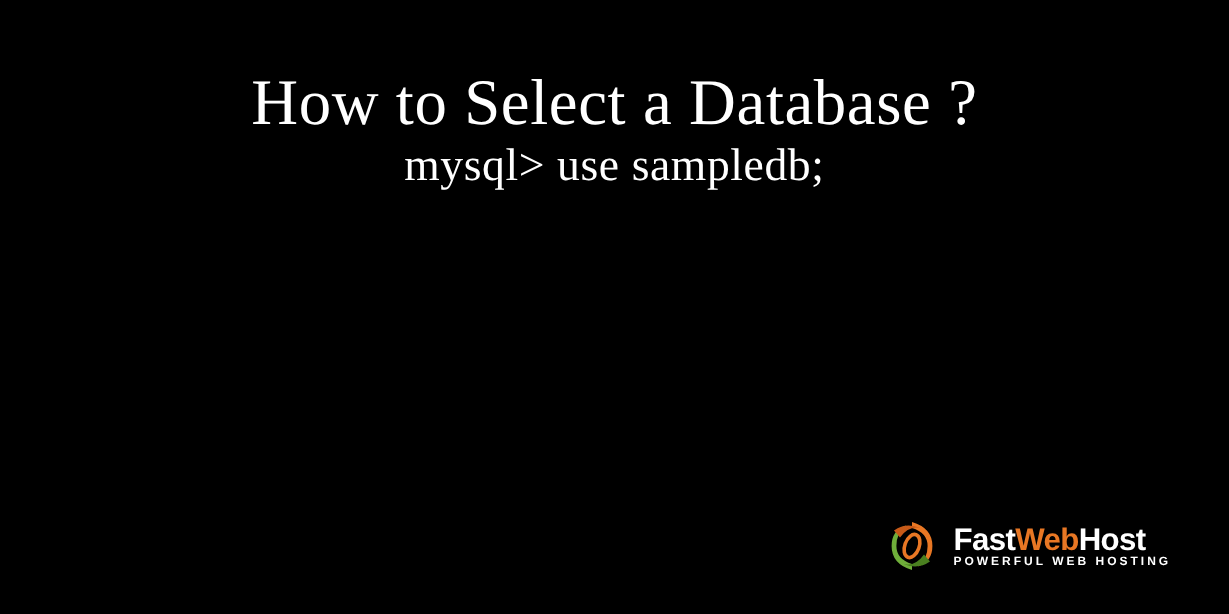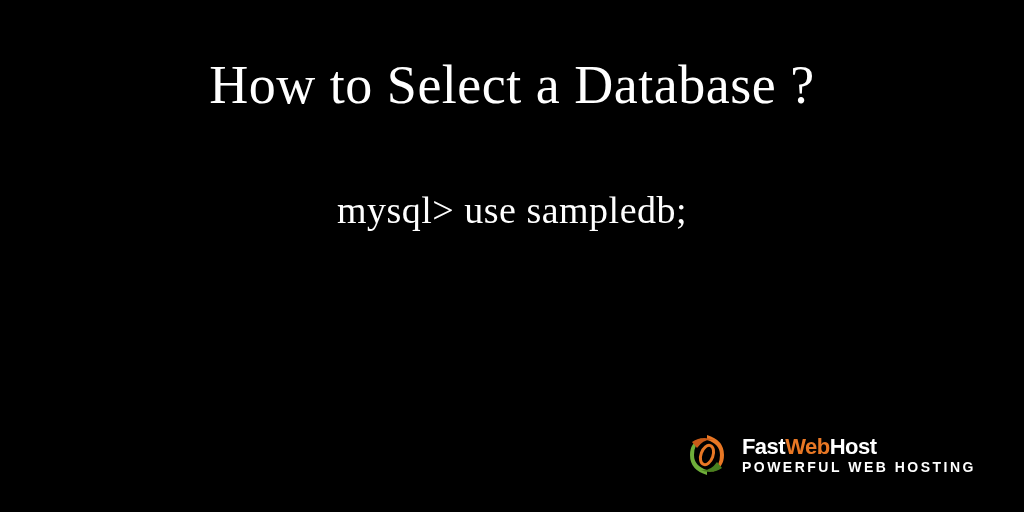--- a/index.html
+++ b/index.html
@@ -21,21 +21,20 @@
       font-weight: normal;
       text-align: center;
       padding-top: 54px;
       letter-spacing: 0.5px;
     }
     .command {
       color: #ffffff;
       font-size: 38px;
       font-family: Georgia, 'Times New Roman', serif;
       text-align: center;
-      margin-top: 72px;
       letter-spacing: 0.5px;
     }
     .logo-container {
       position: absolute;
       bottom: 32px;
       right: 48px;
       display: flex;
       align-items: center;
       gap: 10px;
     }
@@ -44,37 +43,37 @@
       height: 50px;
       position: relative;
     }
     .logo-text {
       display: flex;
       flex-direction: column;
       line-height: 1;
     }
     .brand-name {
       font-family: Arial, Helvetica, sans-serif;
-      font-size: 22px;
+      font-size: 26px;
       font-weight: bold;
       letter-spacing: -0.5px;
     }
     .brand-fast {
       color: #ffffff;
     }
     .brand-web {
       color: #e87724;
     }
     .brand-host {
       color: #ffffff;
     }
     .brand-tagline {
       color: #ffffff;
       font-family: Arial, Helvetica, sans-serif;
-      font-size: 14px;
+      font-size: 10px;
       font-weight: bold;
       letter-spacing: 2.5px;
       margin-top: 2px;
     }
   </style>
 </head>
 <body>
 
 <h1 class="title">How to Select a Database ?</h1>
 

